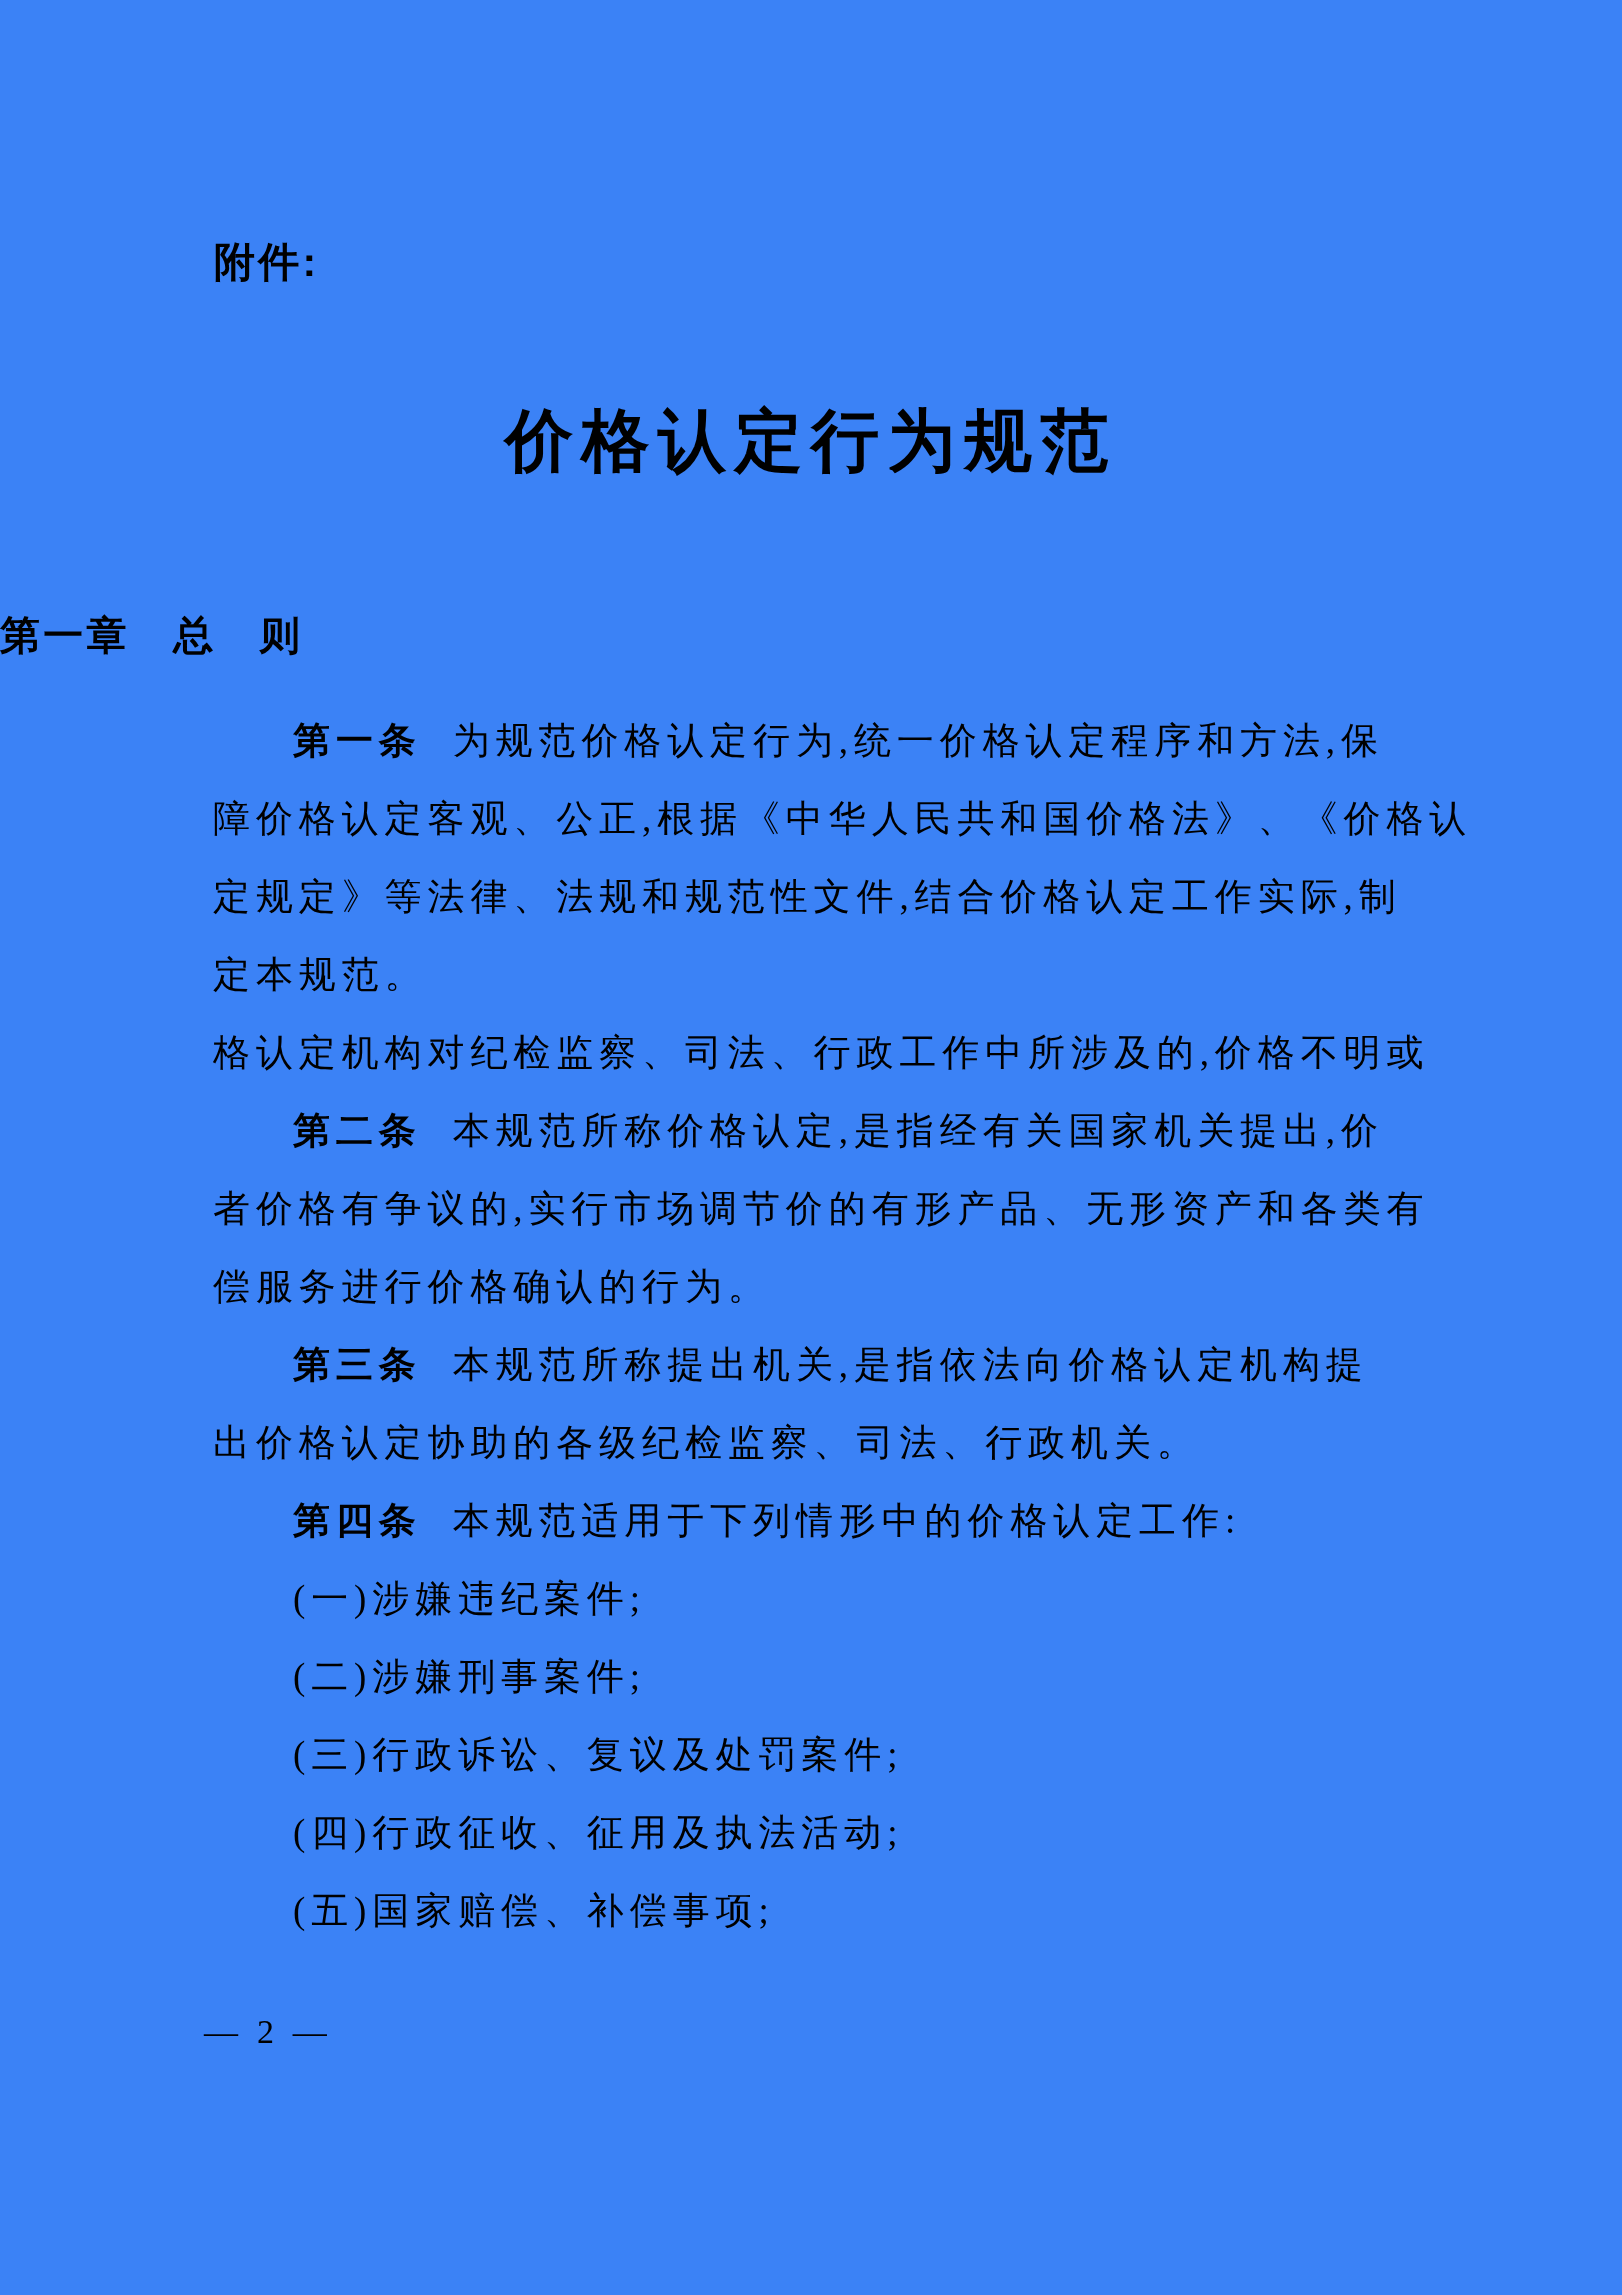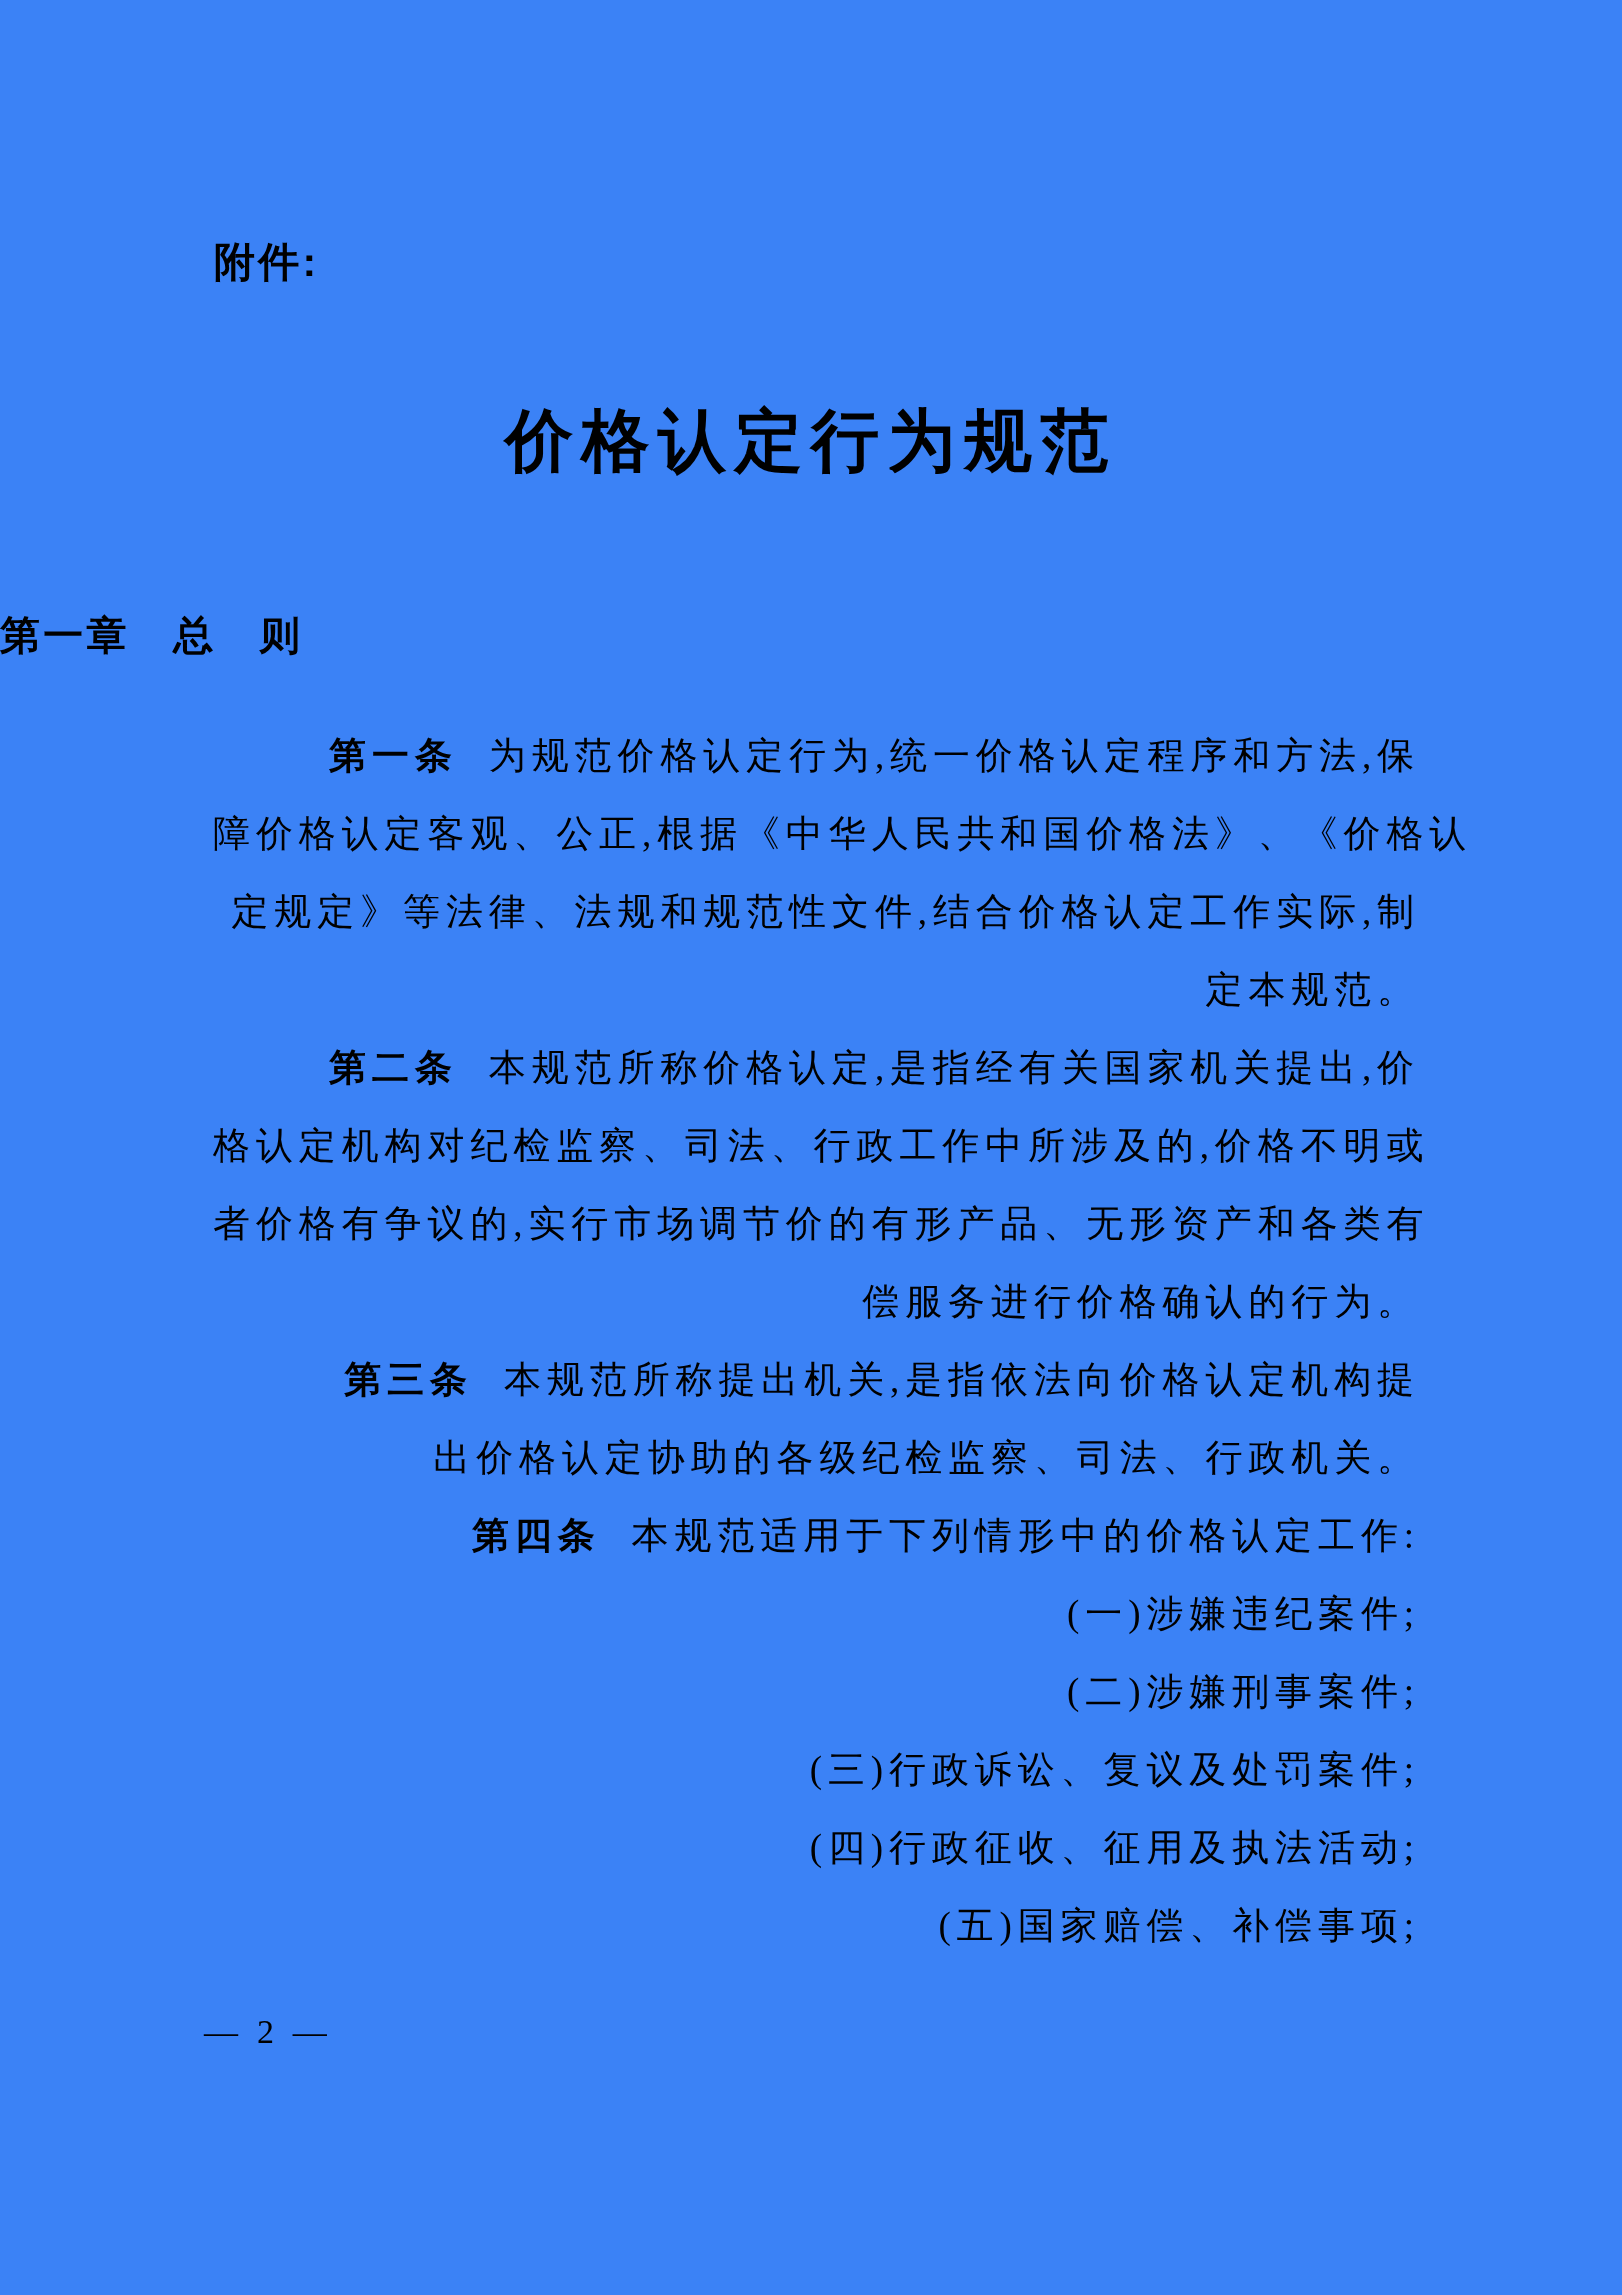--- a/index.html
+++ b/index.html
@@ -32,24 +32,23 @@
     letter-spacing: 8.5px;
   }
   .chapter-heading {
     position: absolute; left: 0; top: 615px; width: 1622px;
     font-family: "Liberation Sans", "DejaVu Sans", sans-serif;
     font-weight: bold;
     font-size: 40px; line-height: 1;
     letter-spacing: 3.3px;
   }
   .text-block {
-    position: absolute; left: 213px; top: 717px; width: 1207px;
+    position: absolute; left: 213px; top: 702px; width: 1207px;
     font-size: 37px;
     letter-spacing: 5.9px;
-    text-align: right;
   }
   .line {
     line-height: 78px;
     white-space: nowrap;
   }
   .line.indent { padding-left: 80px; }
   .article-number {
     font-family: "Liberation Sans", "DejaVu Sans", sans-serif;
     font-weight: bold;
     margin-right: 31px;
@@ -82,26 +81,26 @@
     </div>
 
     <div class="line">
       <span>定规定》等法律、法规和规范性文件,结合价格认定工作实际,制</span>
     </div>
 
     <div class="line">
       <span>定本规范。</span>
     </div>
 
+    <div class="line">
+      <span>格认定机构对纪检监察、司法、行政工作中所涉及的,价格不明或</span>
+    </div>
+
     <div class="line indent">
       <span class="article-number">第二条</span><span>本规范所称价格认定,是指经有关国家机关提出,价</span>
-    </div>
-
-    <div class="line">
-      <span>格认定机构对纪检监察、司法、行政工作中所涉及的,价格不明或</span>
     </div>
 
     <div class="line">
       <span>者价格有争议的,实行市场调节价的有形产品、无形资产和各类有</span>
     </div>
 
     <div class="line">
       <span>偿服务进行价格确认的行为。</span>
     </div>
 

